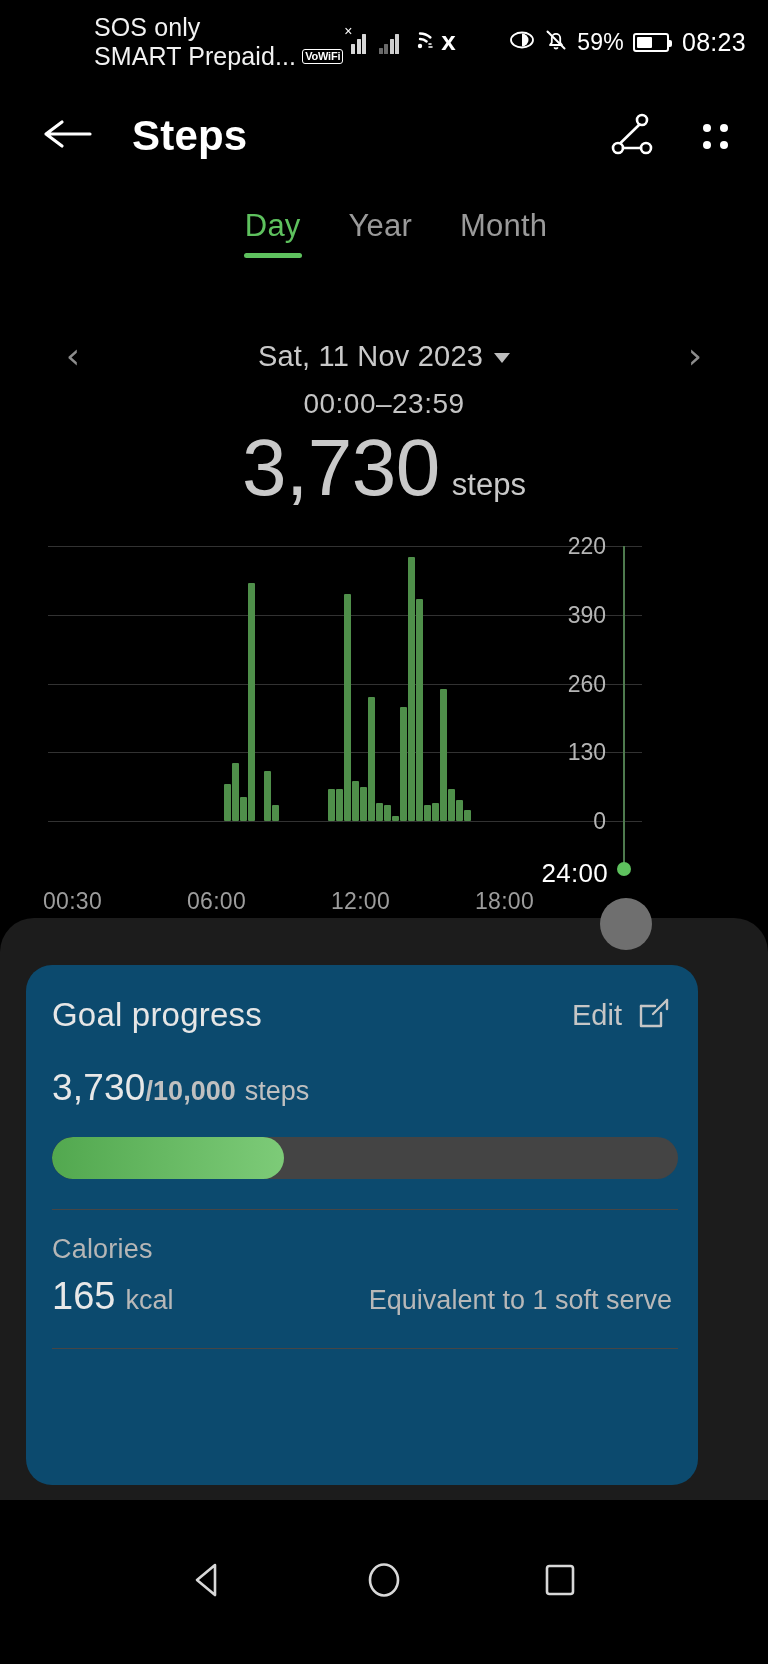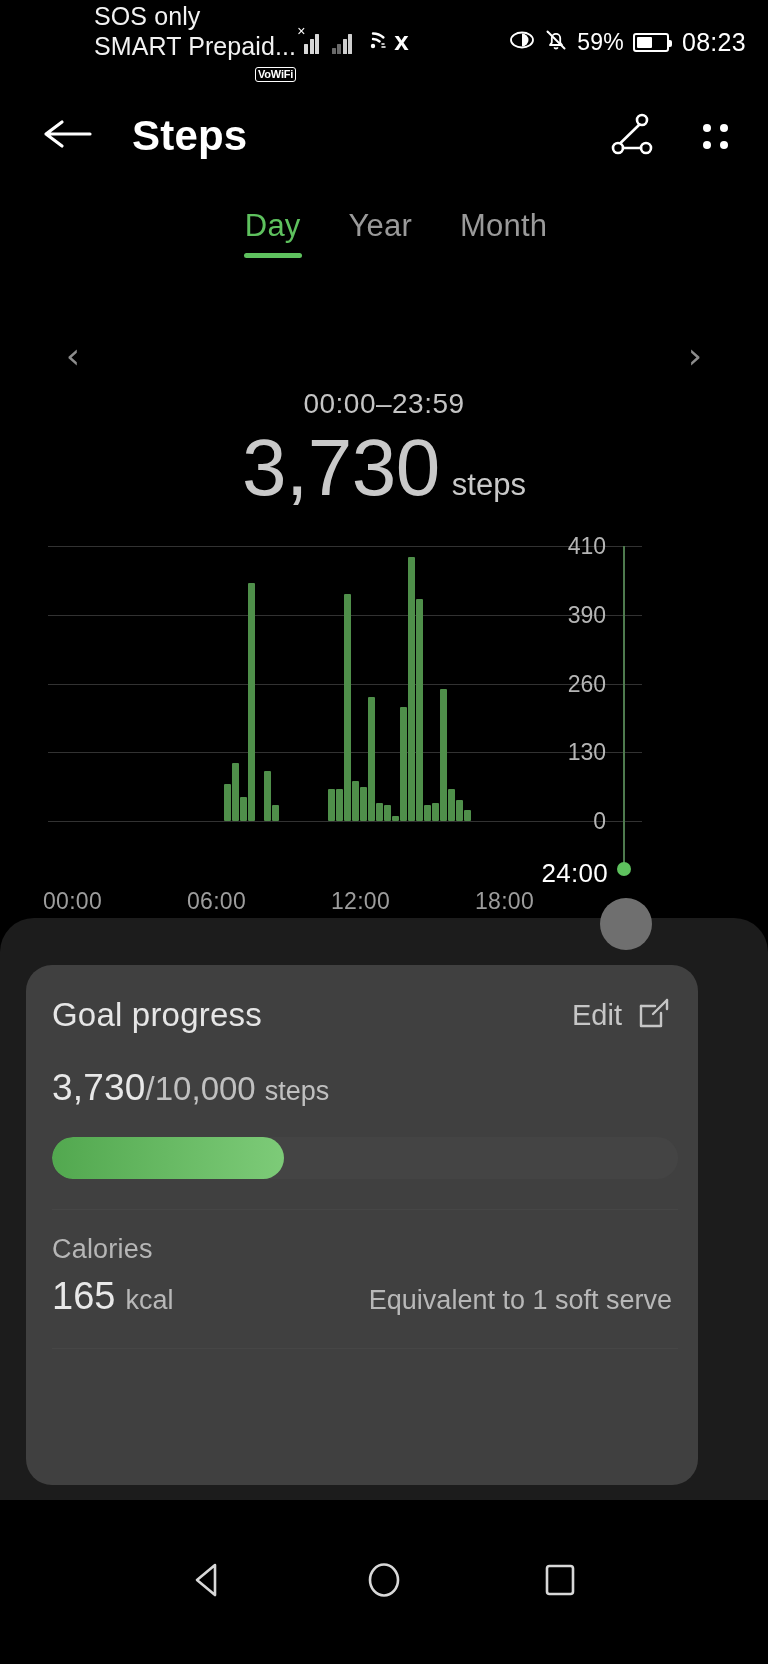--- a/index.html
+++ b/index.html
@@ -34,23 +34,22 @@
     margin-left: 72px;
   }
   .sb-carrier1, .sb-carrier2 {
     font-size: 25px;
     color: #f2f2f2;
     white-space: nowrap;
     letter-spacing: .1px;
   }
   .sb-carrier2row {
     display: flex;
-    align-items: flex-end;
+    align-items: center;
     gap: 6px;
-    flex-direction: column;
   }
   .vowifi-badge {
     border: 1.6px solid #ffffff;
     border-radius: 3px;
     font-size: 11px;
     font-weight: bold;
     padding: 0 2px;
     line-height: 13px;
     letter-spacing: -0.2px;
     color: #fff;
@@ -352,21 +351,21 @@
     width: 52px; height: 52px;
     border-radius: 50%;
     background: #6f6f6f;
   }
   .card {
     position: absolute;
     left: 26px;
     top: 965px;
     width: 672px;
     height: 520px;
-    background: #404040;
+    background: #0c4a6e;
     border-radius: 26px;
     box-sizing: border-box;
     padding: 30px 26px 0 26px;
   }
   .card-head {
     display: flex;
     align-items: center;
   }
   .card-title {
     font-size: 33px;
@@ -387,22 +386,23 @@
     margin-top: 32px;
     display: flex;
     align-items: baseline;
   }
   .goal-now {
     font-size: 37px;
     color: #e8e8e8;
     letter-spacing: .2px;
   }
   .goal-total {
-    font-size: 33px;
+    font-size: 27px;
     color: #c0c0c0;
+    font-weight: bold;
   }
   .goal-unit {
     font-size: 27px;
     color: #c0c0c0;
     margin-left: 9px;
   }
   .pbar {
     margin-top: 28px;
     width: 626px;
     height: 42px;
@@ -550,40 +550,43 @@
 </div>
 
 <div class="tabs">
   <div class="tab active">Day</div>
   <div class="tab">Year</div>
   <div class="tab">Month</div>
 </div>
 
 <div class="datenav">
   <div class="arrow arrow-l">‹</div>
+  <div class="datetext">
+    <span>Sat, 11 Nov 2023</span><span class="caret"></span>
+  </div>
   <div class="arrow arrow-r">›</div>
 </div>
 <div class="timerange">00:00–23:59</div>
 <div class="bigcount">
   <span class="num">3,730</span>
   <span class="unit">steps</span>
 </div>
 
 <div class="chart">
   <div class="plot" id="plot">
       <div class="gridline" style="top: 275px;"></div>
       <div class="ylab" style="top: 275px;">0</div>
       <div class="gridline" style="top: 206.25px;"></div>
       <div class="ylab" style="top: 206.25px;">130</div>
       <div class="gridline" style="top: 137.5px;"></div>
       <div class="ylab" style="top: 137.5px;">260</div>
       <div class="gridline" style="top: 68.75px;"></div>
       <div class="ylab" style="top: 68.75px;">390</div>
       <div class="gridline" style="top: 0px;"></div>
-      <div class="ylab" style="top: 0px;">410</div>
+      <div class="ylab" style="top: 0px;">220</div>
       <div class="bar" style="left: 176px; height: 37.0192px; background: rgb(79, 143, 74);"></div>
       <div class="bar" style="left: 184px; height: 58.1731px; background: rgb(79, 143, 74);"></div>
       <div class="bar" style="left: 192px; height: 23.7981px; background: rgb(79, 143, 74);"></div>
       <div class="bar" style="left: 200px; height: 237.981px; background: rgb(79, 143, 74);"></div>
       <div class="bar" style="left: 216px; height: 50.2404px; background: rgb(79, 143, 74);"></div>
       <div class="bar" style="left: 224px; height: 15.8654px; background: rgb(79, 143, 74);"></div>
       <div class="bar" style="left: 280px; height: 31.7308px; background: rgb(79, 143, 74);"></div>
       <div class="bar" style="left: 288px; height: 31.7308px; background: rgb(79, 143, 74);"></div>
       <div class="bar" style="left: 296px; height: 227.404px; background: rgb(79, 143, 74);"></div>
       <div class="bar" style="left: 304px; height: 39.6635px; background: rgb(79, 143, 74);"></div>
@@ -600,21 +603,21 @@
       <div class="bar" style="left: 392px; height: 132.212px; background: rgb(79, 143, 74);"></div>
       <div class="bar" style="left: 400px; height: 31.7308px; background: rgb(79, 143, 74);"></div>
       <div class="bar" style="left: 408px; height: 21.1538px; background: rgb(79, 143, 74);"></div>
       <div class="bar" style="left: 416px; height: 10.5769px; background: rgb(79, 143, 74);"></div>
     </div>
 </div>
 <div class="scrubline"></div>
 <div class="scrubdot"></div>
 <div class="scrublabel">24:00</div>
 <div class="xlabels" id="xlabels">
-    <div class="xlab" style="left: 43px;">00:00</div>
+    <div class="xlab" style="left: 43px;">00:30</div>
     <div class="xlab" style="left: 187px;">06:00</div>
     <div class="xlab" style="left: 331px;">12:00</div>
     <div class="xlab" style="left: 475px;">18:00</div>
   </div>
 
 <div class="sheet"></div>
 <div class="handle"></div>
 
 <div class="card">
   <div class="card-head">

